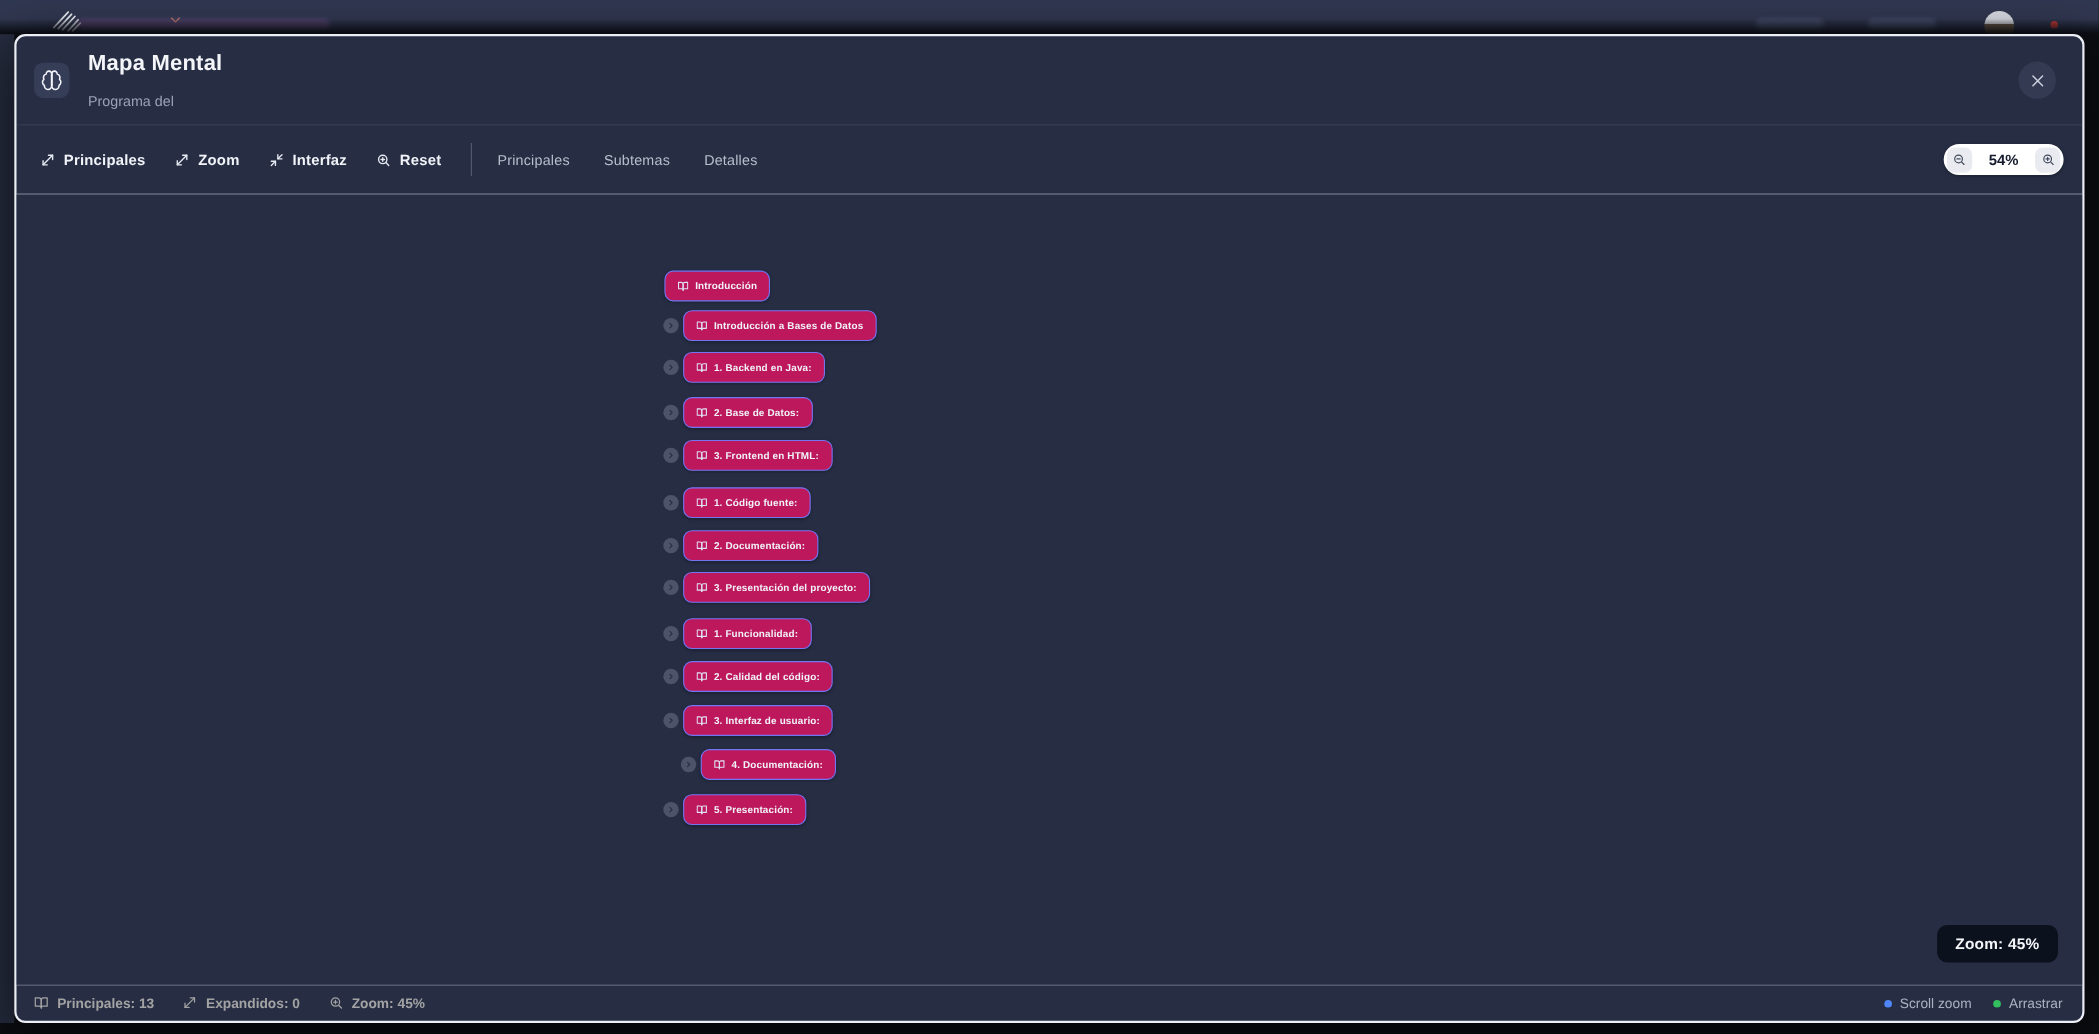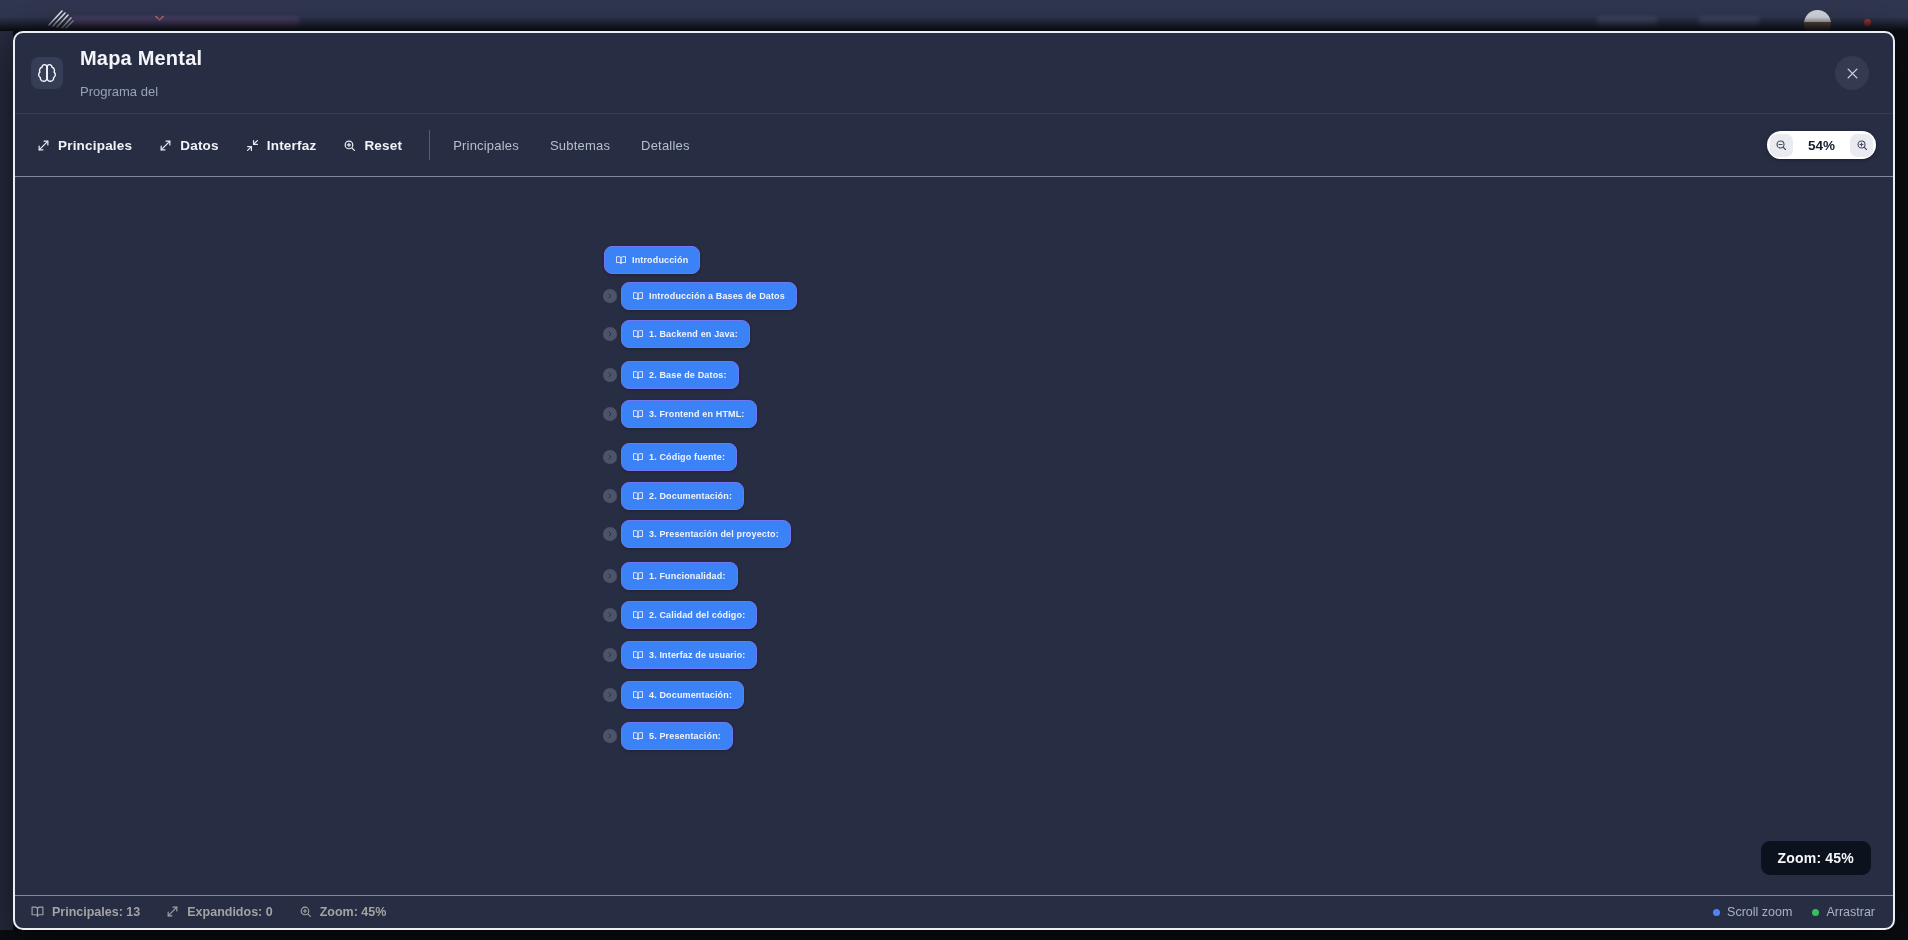--- a/index.html
+++ b/index.html
@@ -61,21 +61,21 @@
   .zp-value{font-size:13.5px;font-weight:bold;color:#161d2e;margin:0 15px;}
 
   
   .mm-canvas{flex:1 1 auto;position:relative;background:#272e44;overflow:hidden;cursor:grab;}
   .node-row{position:absolute;display:flex;align-items:center;}
   .expand-circle{width:14px;height:14px;border-radius:50%;background:#4d5469;color:#272d41;border:none;
     display:flex;align-items:center;justify-content:center;padding:0;cursor:pointer;
     position:absolute;left:-18px;top:50%;transform:translateY(-50%);}
   .expand-circle svg{width:8px;height:8px;stroke-width:3;}
   .node{height:28px;display:flex;align-items:center;gap:6px;padding:0 11px;
-    background:#3b82f6;border:1.5px solid #7376f3;border-radius:8px;cursor:pointer;
+    background:#be185d;border:1.5px solid #7376f3;border-radius:8px;cursor:pointer;
     box-shadow:0 1px 3px rgba(0,0,0,.25);}
   .node .nicon{color:#dfe2f6;}
   .node .nicon svg{width:10px;height:10px;stroke-width:2.4;}
   .node .nlabel{font-size:9px;font-weight:bold;color:#f1f3f9;letter-spacing:.15px;white-space:nowrap;}
   .zoom-badge{position:absolute;right:22px;bottom:20px;background:#0c111e;color:#f6f7fa;
     font-size:14px;font-weight:bold;padding:9px 17px;border-radius:9px;letter-spacing:.2px;}
 
   
   .mm-status{height:33px;flex:0 0 auto;display:flex;align-items:center;padding:0 18px 0 16px;
     border-top:1px solid rgba(205,211,228,.55);}
@@ -145,21 +145,21 @@
           <span>Principales</span>
         </button>
         <button class="tb-btn">
           <span class="ticon">
             <svg viewBox="0 0 24 24">
               <path d="M13 4h7v7"></path>
               <path d="M11 20H4v-7"></path>
               <path d="M20 4 4 20"></path>
             </svg>
           </span>
-          <span>Datos</span>
+          <span>Zoom</span>
         </button>
         <button class="tb-btn">
           <span class="ticon">
             <svg viewBox="0 0 24 24">
               <path d="M14 3v7h7"></path>
               <path d="M10 21v-7H3"></path>
               <path d="M21 3l-7 7"></path>
               <path d="M3 21l7-7"></path>
             </svg>
           </span>
@@ -391,21 +391,21 @@
         <div class="node">
           <span class="nicon">
             <svg viewBox="0 0 24 24">
               <path d="M2 4h6a4 4 0 0 1 4 4v13a3 3 0 0 0-3-3H2z"></path>
               <path d="M22 4h-6a4 4 0 0 0-4 4v13a3 3 0 0 1 3-3h7z"></path>
             </svg>
           </span>
           <span class="nlabel">3. Interfaz de usuario:</span>
         </div>
       </div>
-      <div class="node-row" style="left: 606px; top: 504px;">
+      <div class="node-row" style="left: 622px; top: 504px;">
         <button class="expand-circle">
           <span>
             <svg viewBox="0 0 24 24">
               <path d="M9 6l6 6-6 6"></path>
             </svg>
           </span>
         </button>
         <div class="node">
           <span class="nicon">
             <svg viewBox="0 0 24 24">

